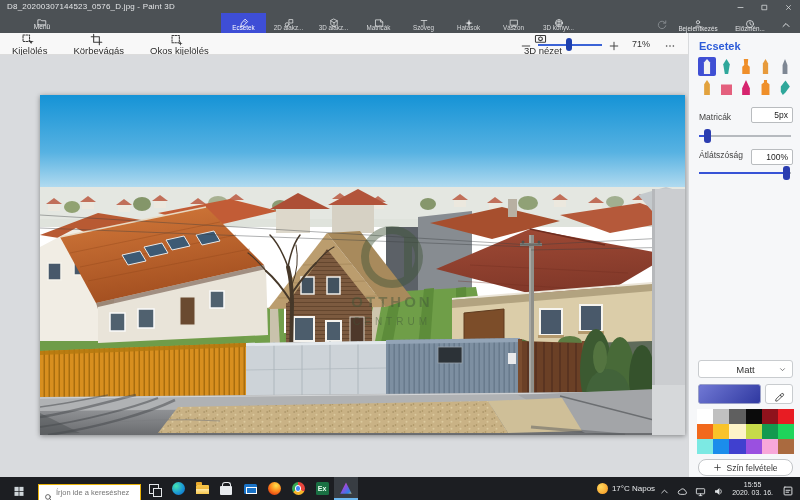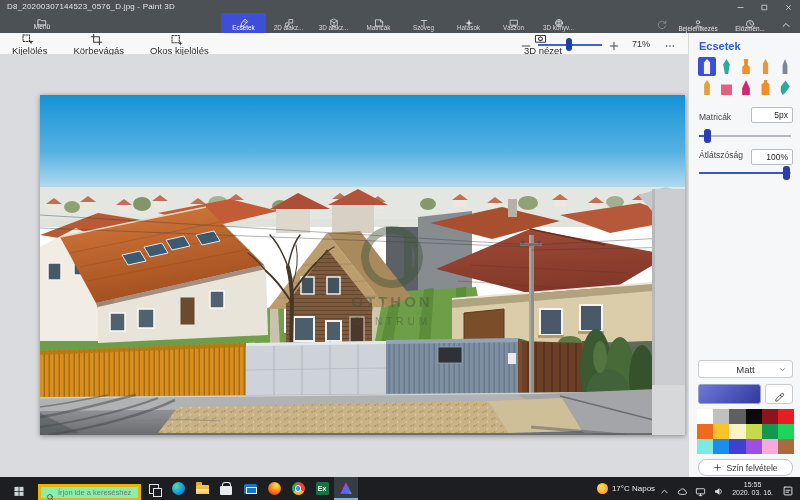--- a/index.html
+++ b/index.html
@@ -77,21 +77,21 @@
   .dropperbtn svg { width:11px; height:11px; }
   .palette { position:absolute; left:8px; top:376px; width:97px; display:grid; grid-template-columns:repeat(6,16.2px); grid-auto-rows:15px; }
   .pcell { width:16.2px; height:15px; }
   .addcolor { position:absolute; left:9px; top:426px; width:95px; height:17px; background:#fff; border:1px solid #c2c5c8; border-radius:8px; display:flex; align-items:center; justify-content:center; font-size:8.5px; color:#333; }
   .addcolor .pi { width:9px; height:9px; margin-right:4px; color:#333; }
 
   
   .taskbar { position:absolute; bottom:0; left:0; width:800px; height:23px; background:#1c1e22; }
   .startbtn { position:absolute; left:0; top:0; width:38px; height:23px; display:flex; align-items:center; justify-content:center; color:#cfd6da; }
   .startbtn svg { width:12px; height:12px; }
-  .searchbox { position:absolute; left:38px; top:7px; width:103px; height:17px; background:#86efac; border:3px solid #eab308; display:flex; align-items:center; }
+  .searchbox { position:absolute; left:38px; top:7px; width:103px; height:17px; background:#ffffff; border:1px solid #eab308; display:flex; align-items:center; }
   .searchbox .si { width:9px; height:9px; color:#3a3a3a; margin:0 3px 0 5px; flex:none; }
   .searchbox input { border:none; outline:none; width:84px; font-size:7.5px; color:#444; font-family:"Liberation Sans",sans-serif; background:transparent; }
   .tbapps { position:absolute; left:142px; top:0; height:23px; display:flex; }
   .tbslot { width:24px; height:23px; display:flex; align-items:center; justify-content:center; position:relative; }
   .tbslot.active { background:#383d43; box-shadow:inset 0 -2px 0 #6cb8f0; }
   .ic { width:13px; height:13px; position:relative; }
   .ic-task-view { width:10px; height:10px; border:1.2px solid #e4e7ea; }
   .ic-task-view::after { content:""; position:absolute; right:-4px; bottom:-4px; width:7px; height:7px; border:1.2px solid #e4e7ea; background:#1c1e22; }
   .ic-edge { border-radius:50%; background:radial-gradient(circle at 32% 32%,#45e6b0,#1b98d5 55%,#0b62c4); }
   .ic-file-explorer { height:9px; margin-top:2px; background:linear-gradient(#f7c64a,#e9a92d); border-radius:1px; }

